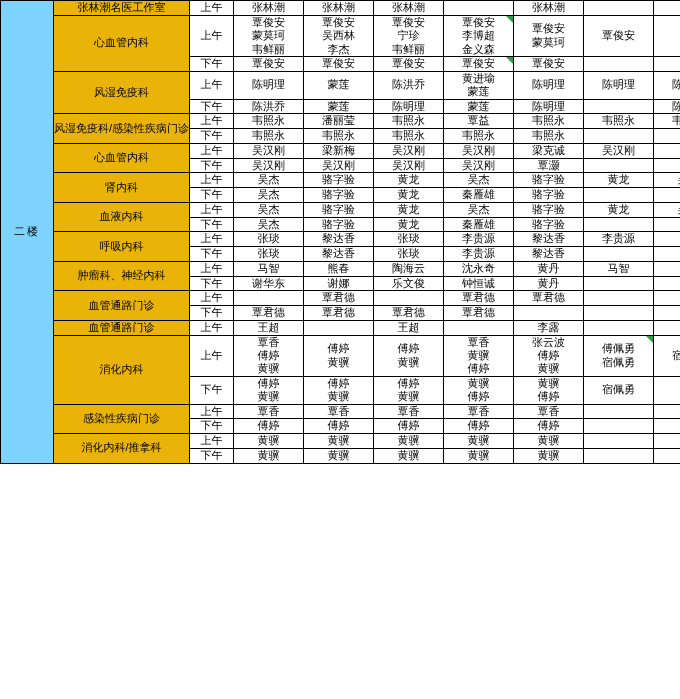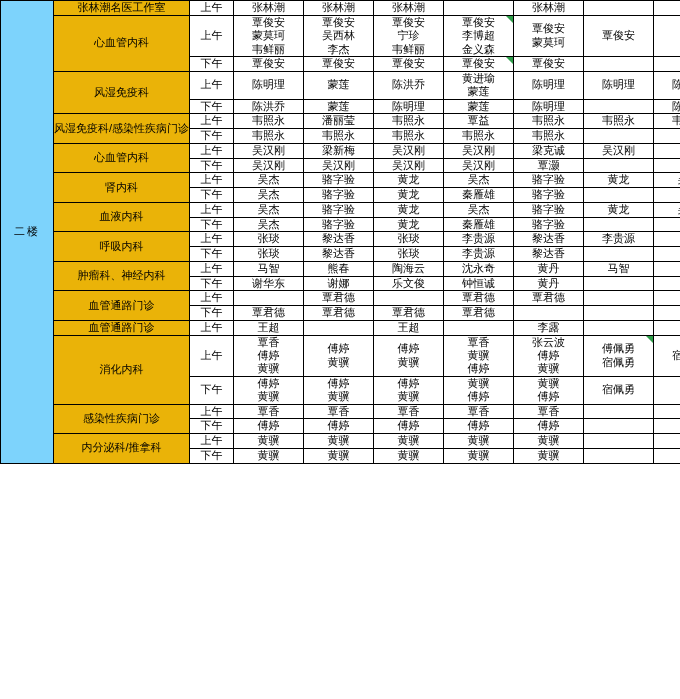--- a/index.html
+++ b/index.html
@@ -687,21 +687,21 @@
             <span class="multi">傅婷</span>
           </td>
           <td class="doc-cell">
             <span class="multi empty">&nbsp;</span>
           </td>
           <td class="doc-cell">
             <span class="multi empty">&nbsp;</span>
           </td>
         </tr>
         <tr>
-          <td class="dept-cell" rowspan="2">内分泌科/推拿科</td>
+          <td class="dept-cell" rowspan="2">消化内科/推拿科</td>
           <td class="period-cell">上午</td>
           <td class="doc-cell">
             <span class="multi">黄骥</span>
           </td>
           <td class="doc-cell">
             <span class="multi">黄骥</span>
           </td>
           <td class="doc-cell">
             <span class="multi">黄骥</span>
           </td>

